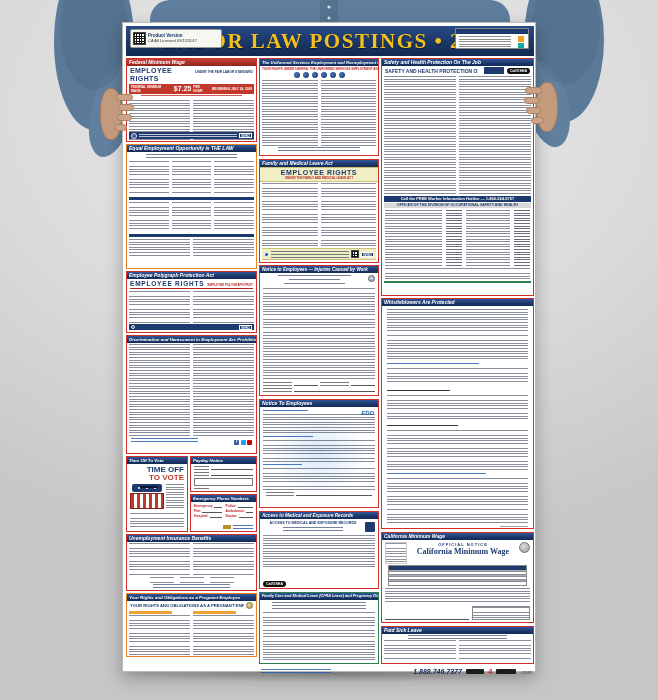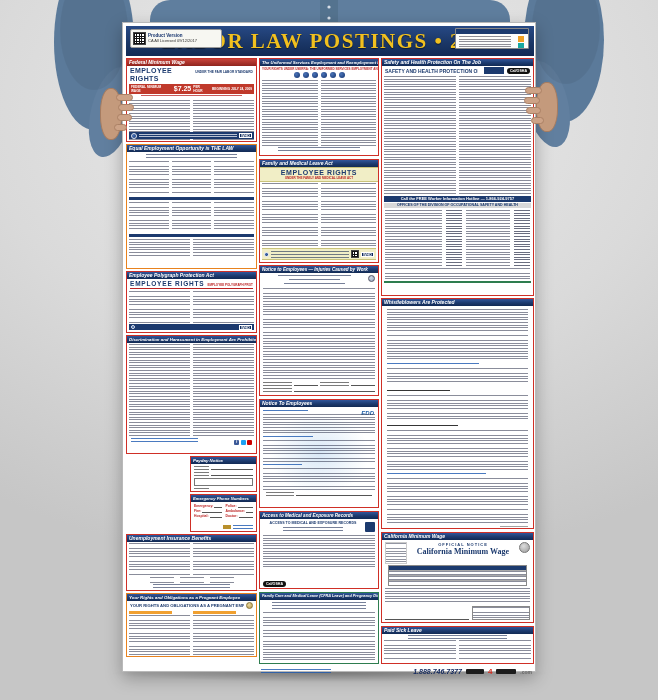--- a/index.html
+++ b/index.html
@@ -197,20 +197,40 @@
         <div class="txblue" style="width:55%;height:8px"></div>
         <div style="flex:1"></div>
         <div class="socrow">
           <div class="soc" style="background:#3b5998">f</div>
           <div class="soc" style="background:#1da1f2"></div>
           <div class="soc" style="background:#cc0000"></div>
         </div>
       </div>
     </div>
 
+    <div class="panel" style="left:3px;top:433px;width:62px;height:76px">
+      <div class="ph" style="font-size:4.4px">Time Off To Vote</div>
+      <div style="text-align:right;padding:2px 3px 0">
+        <div style="font:700 8px/8px 'Liberation Sans',sans-serif;color:var(--navy)">TIME OFF</div>
+        <div style="font:700 8px/8px 'Liberation Sans',sans-serif;color:#c0392b">TO VOTE</div>
+      </div>
+      <div style="display:flex;gap:2px;padding:2px 3px">
+        <div class="flag">
+          <div class="lid">
+              <i style="left:6px"></i>
+              <i style="left:14px"></i>
+              <i style="left:22px"></i>
+              <div class="slot"></div>
+            </div>
+          <div class="body"></div>
+        </div>
+        <div class="tx" style="flex:1;height:26px"></div>
+      </div>
+      <div class="tx" style="margin:1px 3px;height:14px"></div>
+    </div>
 
     <div class="panel" style="left:67px;top:433px;width:67px;height:36px">
       <div class="ph" style="font-size:4.4px">Payday Notice</div>
       <div class="fline">
           <div class="lbl"></div>
           <div class="rule"></div>
         </div>
       <div class="fline">
           <div class="lbl"></div>
           <div class="rule"></div>

